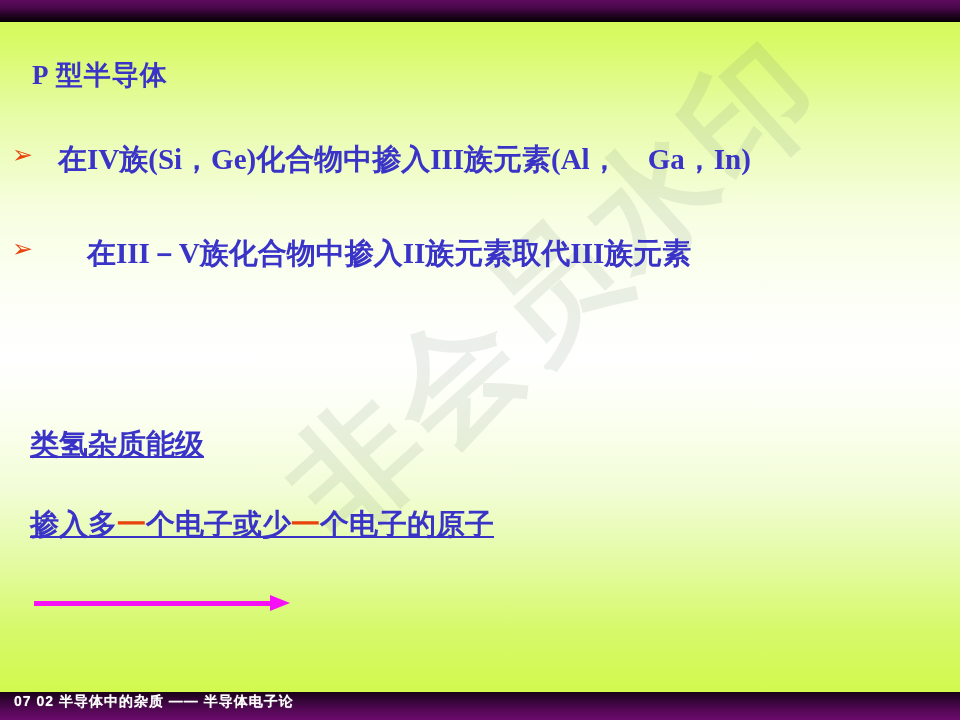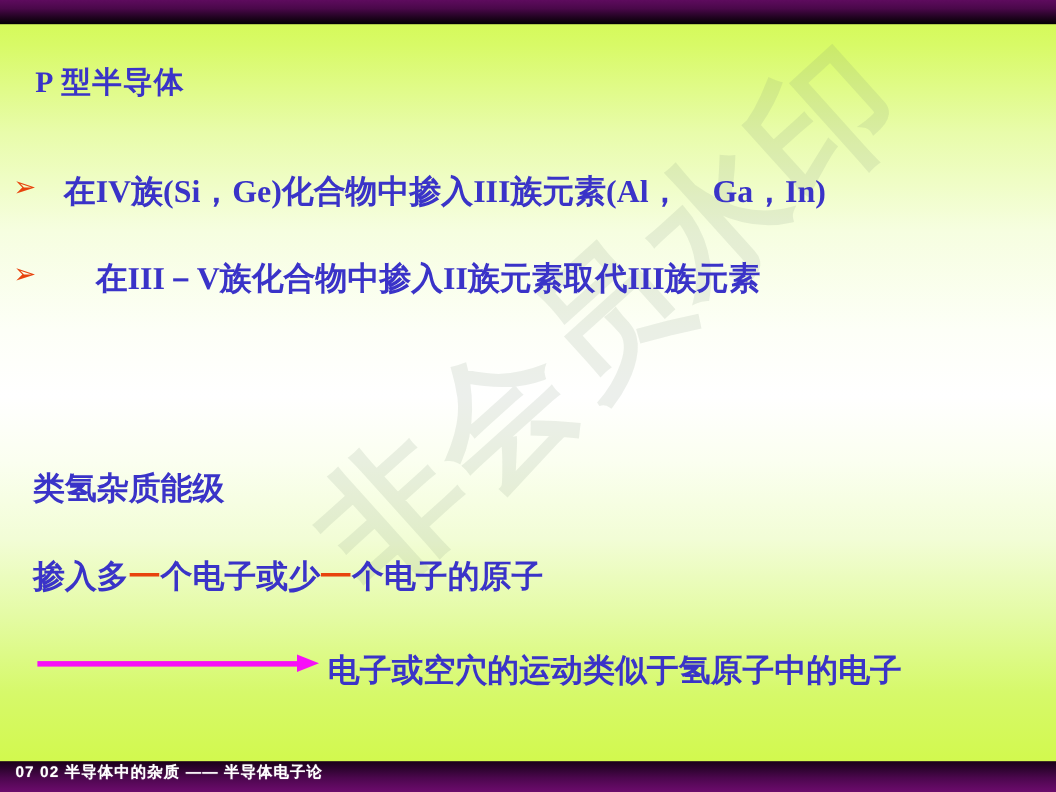--- a/index.html
+++ b/index.html
@@ -114,28 +114,29 @@
     color: #e8430d;
     font-family: "DejaVu Sans", sans-serif;
     font-size: 25px;
     font-weight: normal;
     vertical-align: top;
   }
   .bullet-text {
     display: inline-block;
     vertical-align: top;
   }
-  .b1 { top: 118px; margin-top: 15px; }
+  .b1 { top: 118px; }
   .b2 { top: 212px; }
   .b3 { top: 310px; }
 
   .plain {
     left: 30px;
     font-size: 29px;
     font-weight: bold;
+    text-decoration: underline;
   }
   .p1 { top: 403px; }
   .p2 { top: 483px; }
 
   .red { color: #e8430d; }
 
   
   #arrow-wrap {
     position: absolute;
     left: 34px;
@@ -195,21 +196,20 @@
 
     <div class="row plain p2">
       <span>掺入多</span><span class="red">一</span><span>个电子或少</span><span class="red">一</span><span>个电子的原子</span>
     </div>
 
     <div id="arrow-wrap">
       <div id="arrow-line"></div>
       <div id="arrow-head"></div>
     </div>
 
-    <div class="row concl">电子或空穴的运动类似于氢原子中的电子</div>
 
   </div>
 
   <div id="footer">
     <div id="footer-text">07  02  半导体中的杂质 ——  半导体电子论</div>
   </div>
 
 </div>
 
 </body></html>

